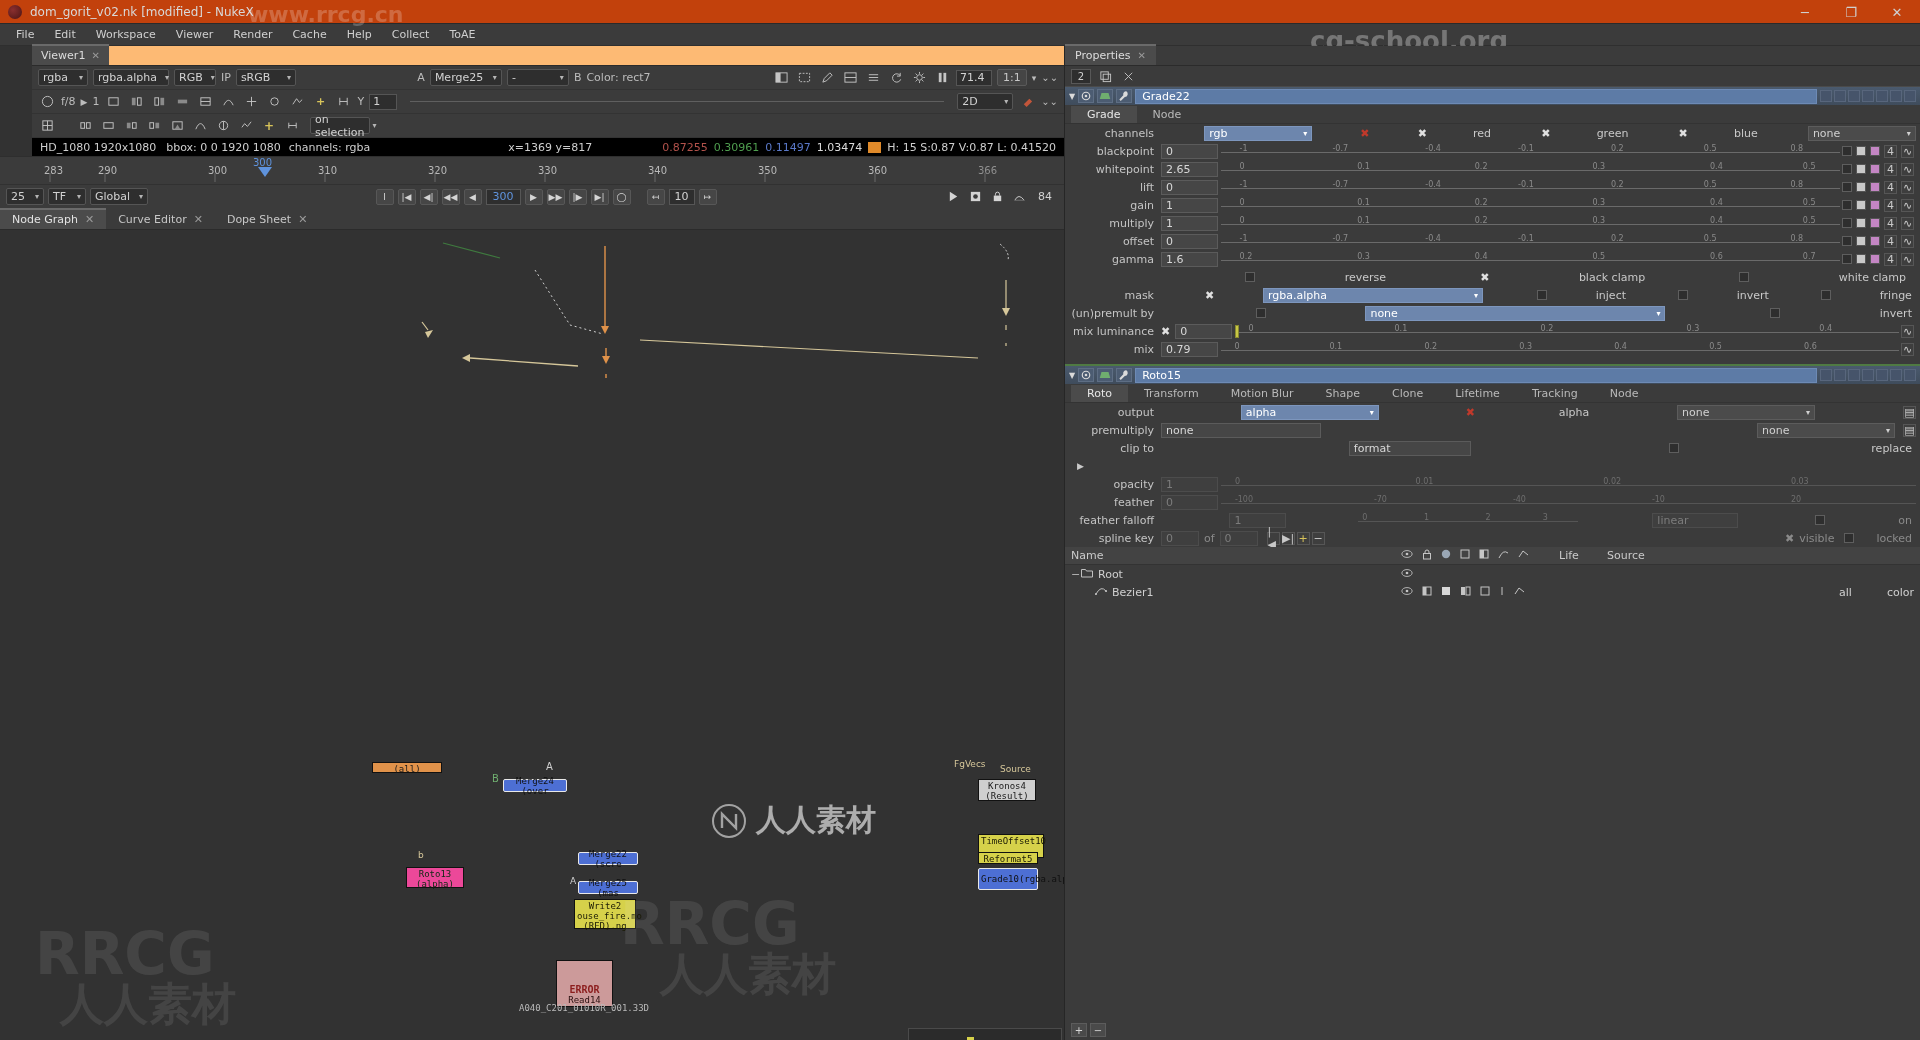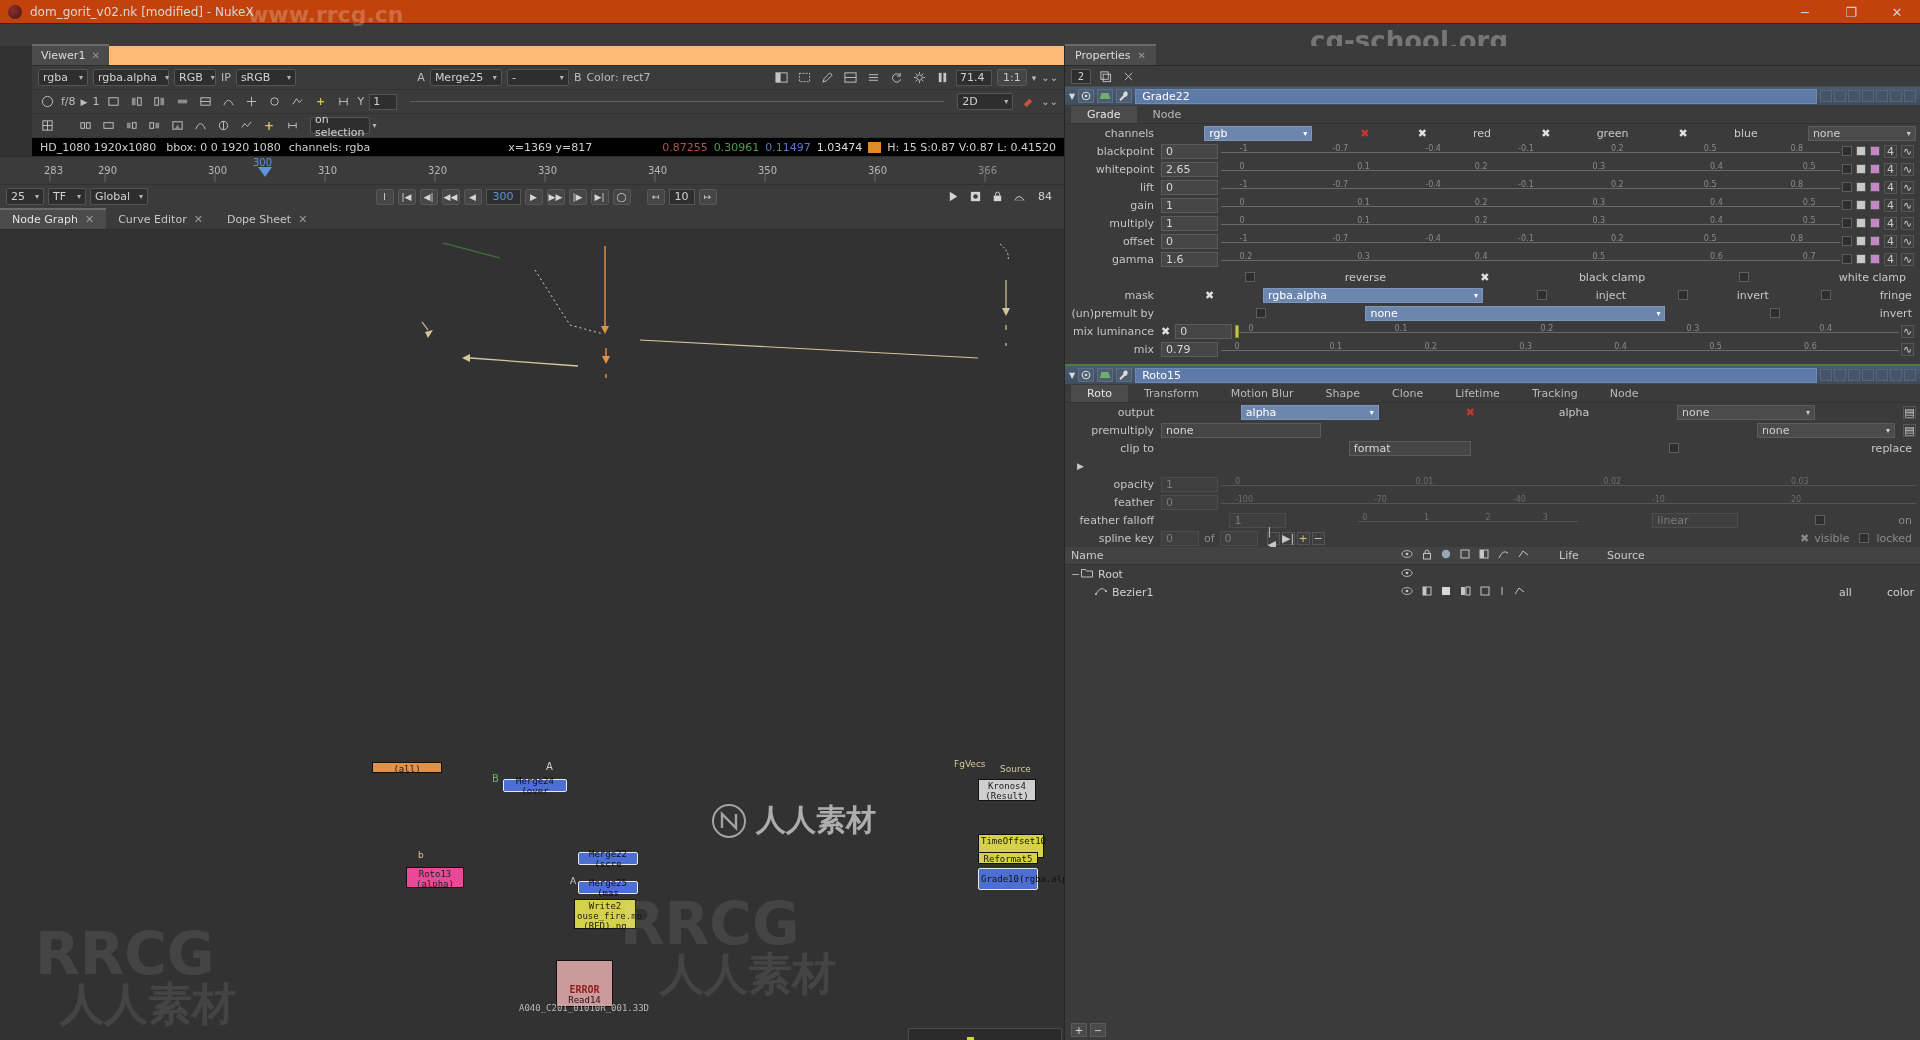--- a/index.html
+++ b/index.html
@@ -158,20 +158,31 @@
   <div class="titlebar">
     <div class="tb-logo"></div>
     <div class="tb-title">dom_gorit_v02.nk [modified] - NukeX</div>
     <div class="tb-btns">
       <div class="tb-btn">─</div>
       <div class="tb-btn">❐</div>
       <div class="tb-btn close">✕</div>
     </div>
   </div>
 
+  <div class="menubar">
+    <span class="mi">File</span>
+    <span class="mi">Edit</span>
+    <span class="mi">Workspace</span>
+    <span class="mi">Viewer</span>
+    <span class="mi">Render</span>
+    <span class="mi">Cache</span>
+    <span class="mi">Help</span>
+    <span class="mi">Collect</span>
+    <span class="mi">ToAE</span>
+  </div>
 
   <div class="wm2" style="left:248px;top:2px;font-size:22px;">www.rrcg.cn</div>
   <div class="wm2" style="left:1310px;top:26px;font-size:26px;color:rgba(255,255,255,0.30);">cg-school.org</div>
 
   <div class="toolstrip">
     <div class="tool">
         <svg viewBox="0 0 16 16">
           <rect x="1.5" y="2.5" width="13" height="11" fill="none" stroke="#bdbdbd"></rect>
           <circle cx="5" cy="6" r="1.4" fill="#bdbdbd"></circle>
           <path d="M2 12l4-4 3 3 3-3 2 2" fill="none" stroke="#bdbdbd"></path>
@@ -1163,21 +1174,21 @@
           <div class="kval dis" style="width:38px">0</div>
           <span style="width:8px"></span>
           <span class="animbtn" style="margin:0 1px">|◀</span>
           <span class="animbtn" style="margin:0 1px">▶|</span>
           <span class="animbtn" style="margin:0 1px;color:#d8c45a">+</span>
           <span class="animbtn" style="margin:0 1px">−</span>
           <span style="flex:1"></span>
           <span class="xmark" style="color:#8a8a8a">✖</span>
           <span style="margin:0 10px 0 5px;color:#8a8a8a">visible</span>
           <span class="cbx"></span>
-          <span style="margin:0 4px 0 7px;color:#8a8a8a">locked</span>
+          <span style="margin:0 4px 0 22px;color:#8a8a8a">locked</span>
         </div>
       </div>
 
       <div class="rtable">
         <div class="rthead">
           <span style="width:330px">Name</span>
           <span style="display:flex;gap:9px;align-items:center;">
             <span><svg width="12" height="10" viewBox="0 0 14 10">
                   <ellipse cx="7" cy="5" rx="6" ry="4" fill="none" stroke="#c5c5c5"></ellipse>
                   <circle cx="7" cy="5" r="1.6" fill="#c5c5c5"></circle>

